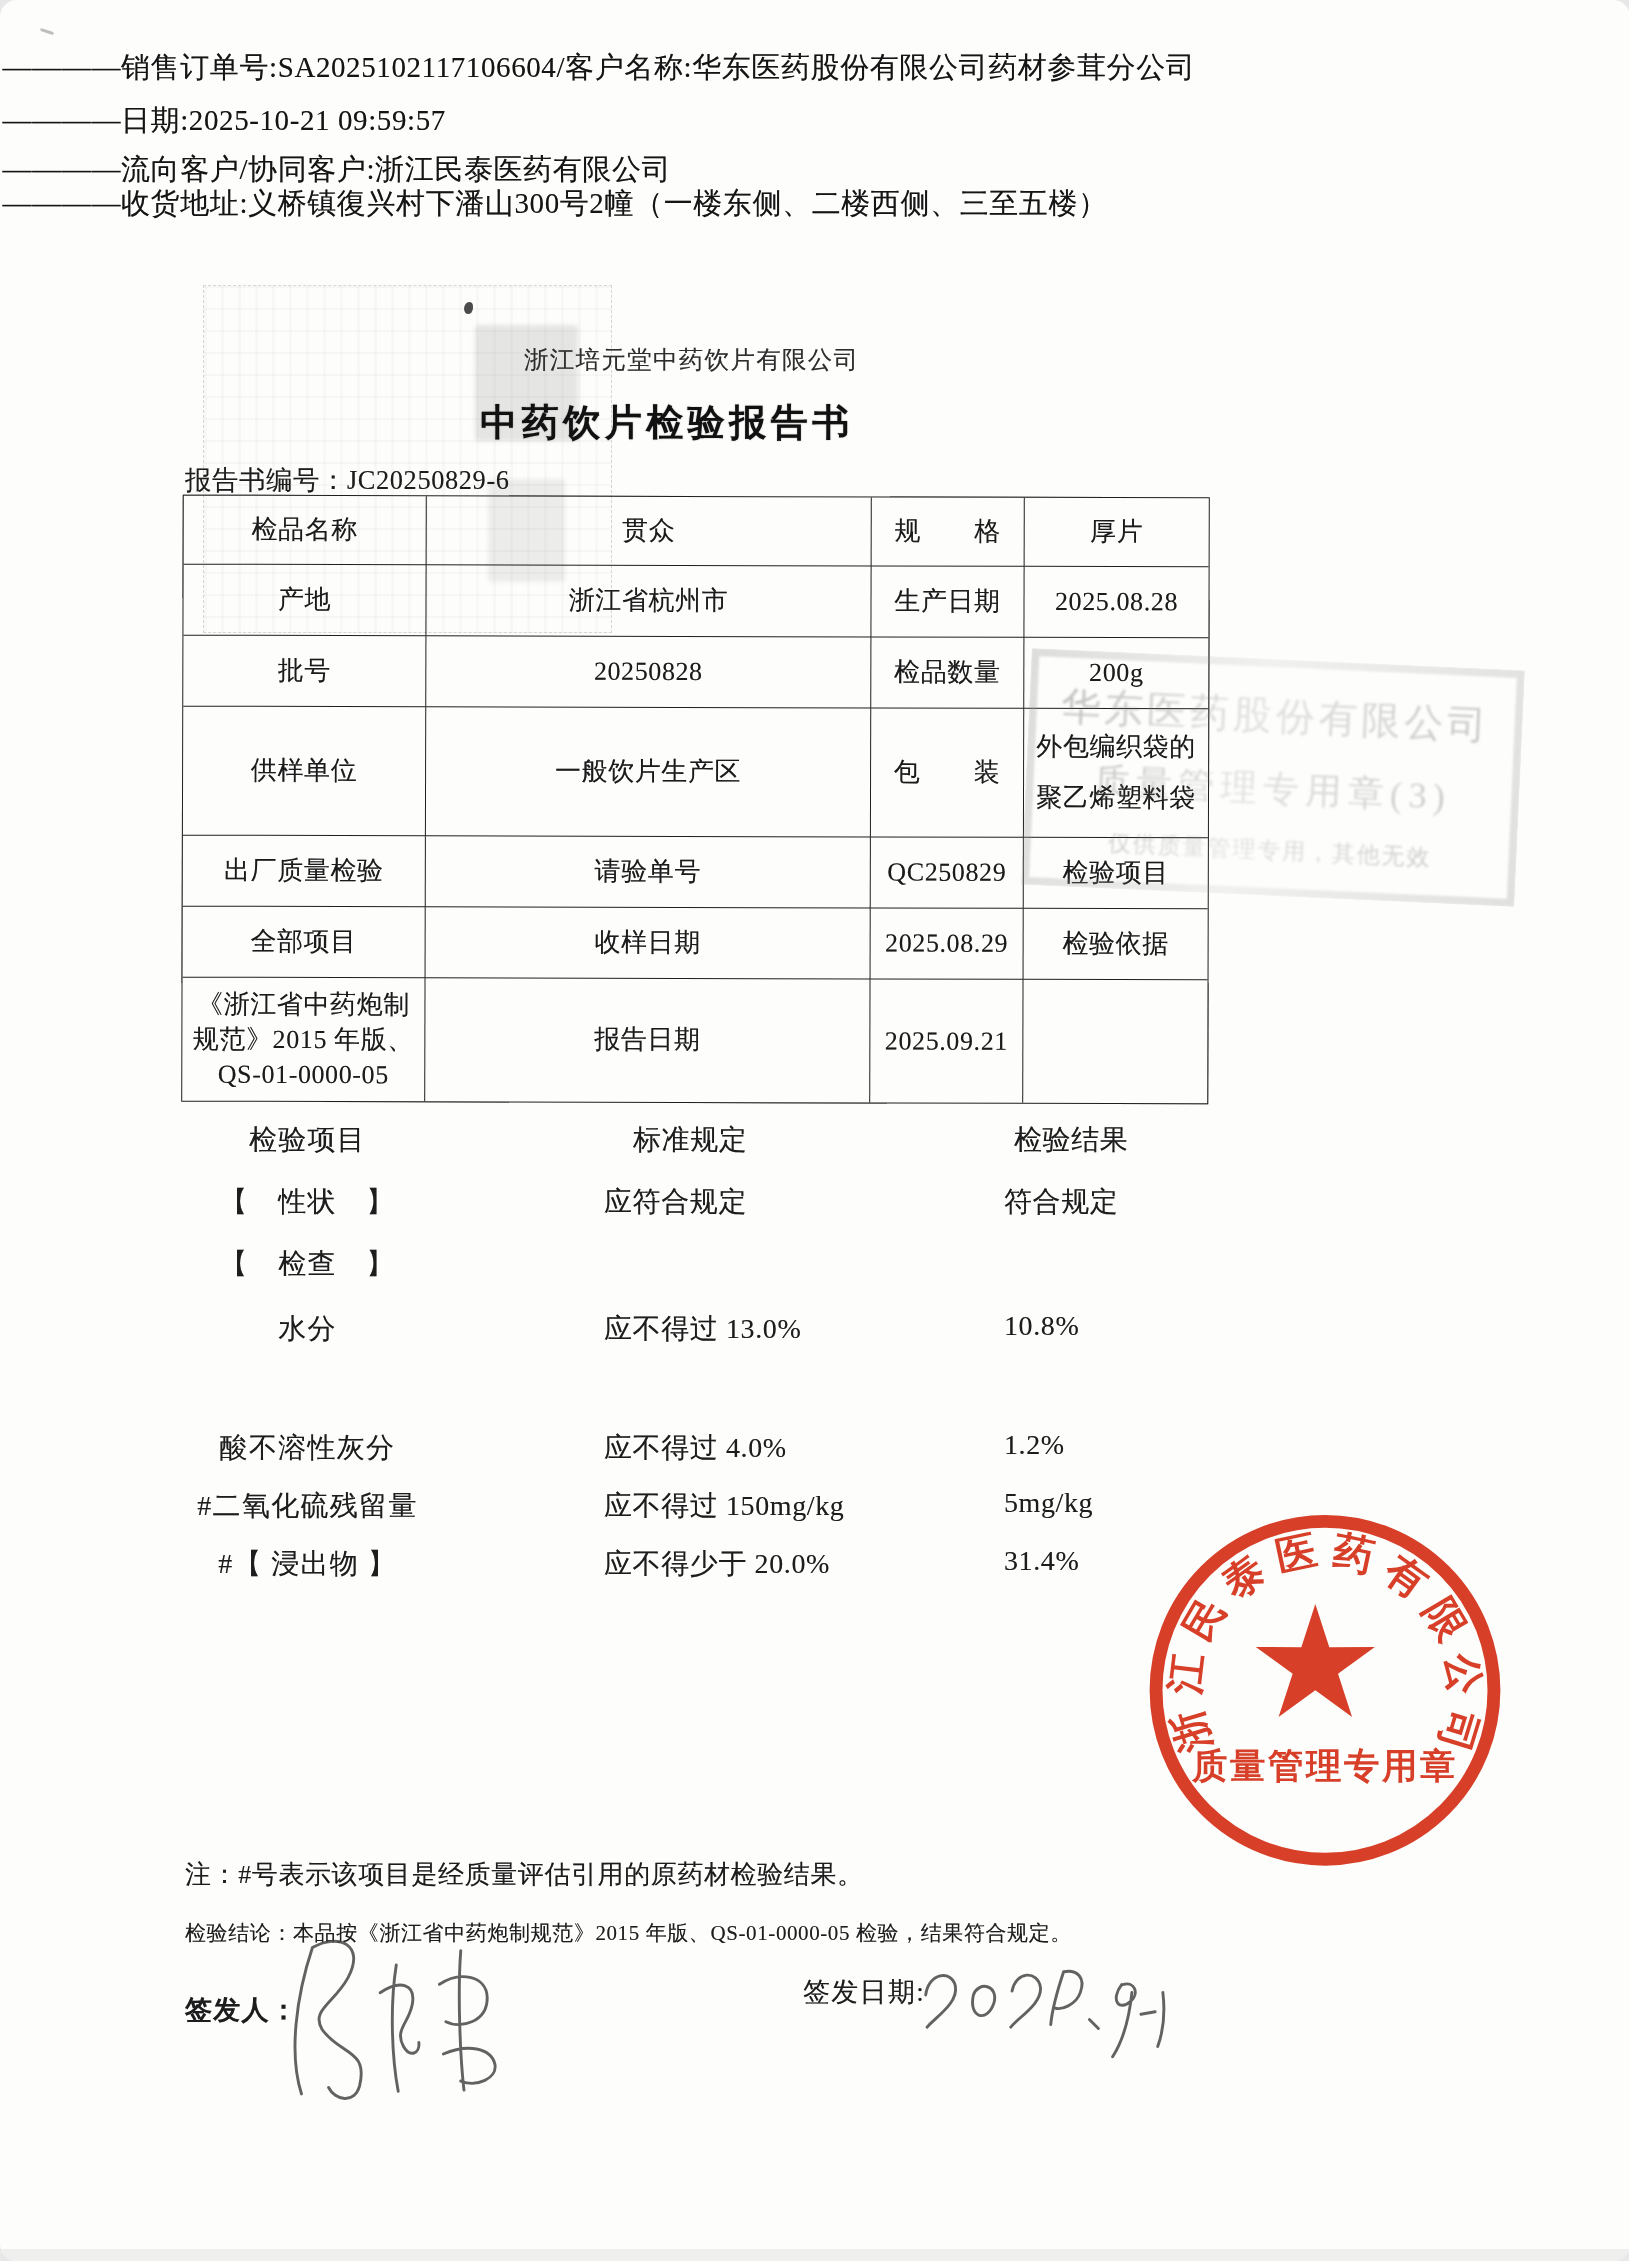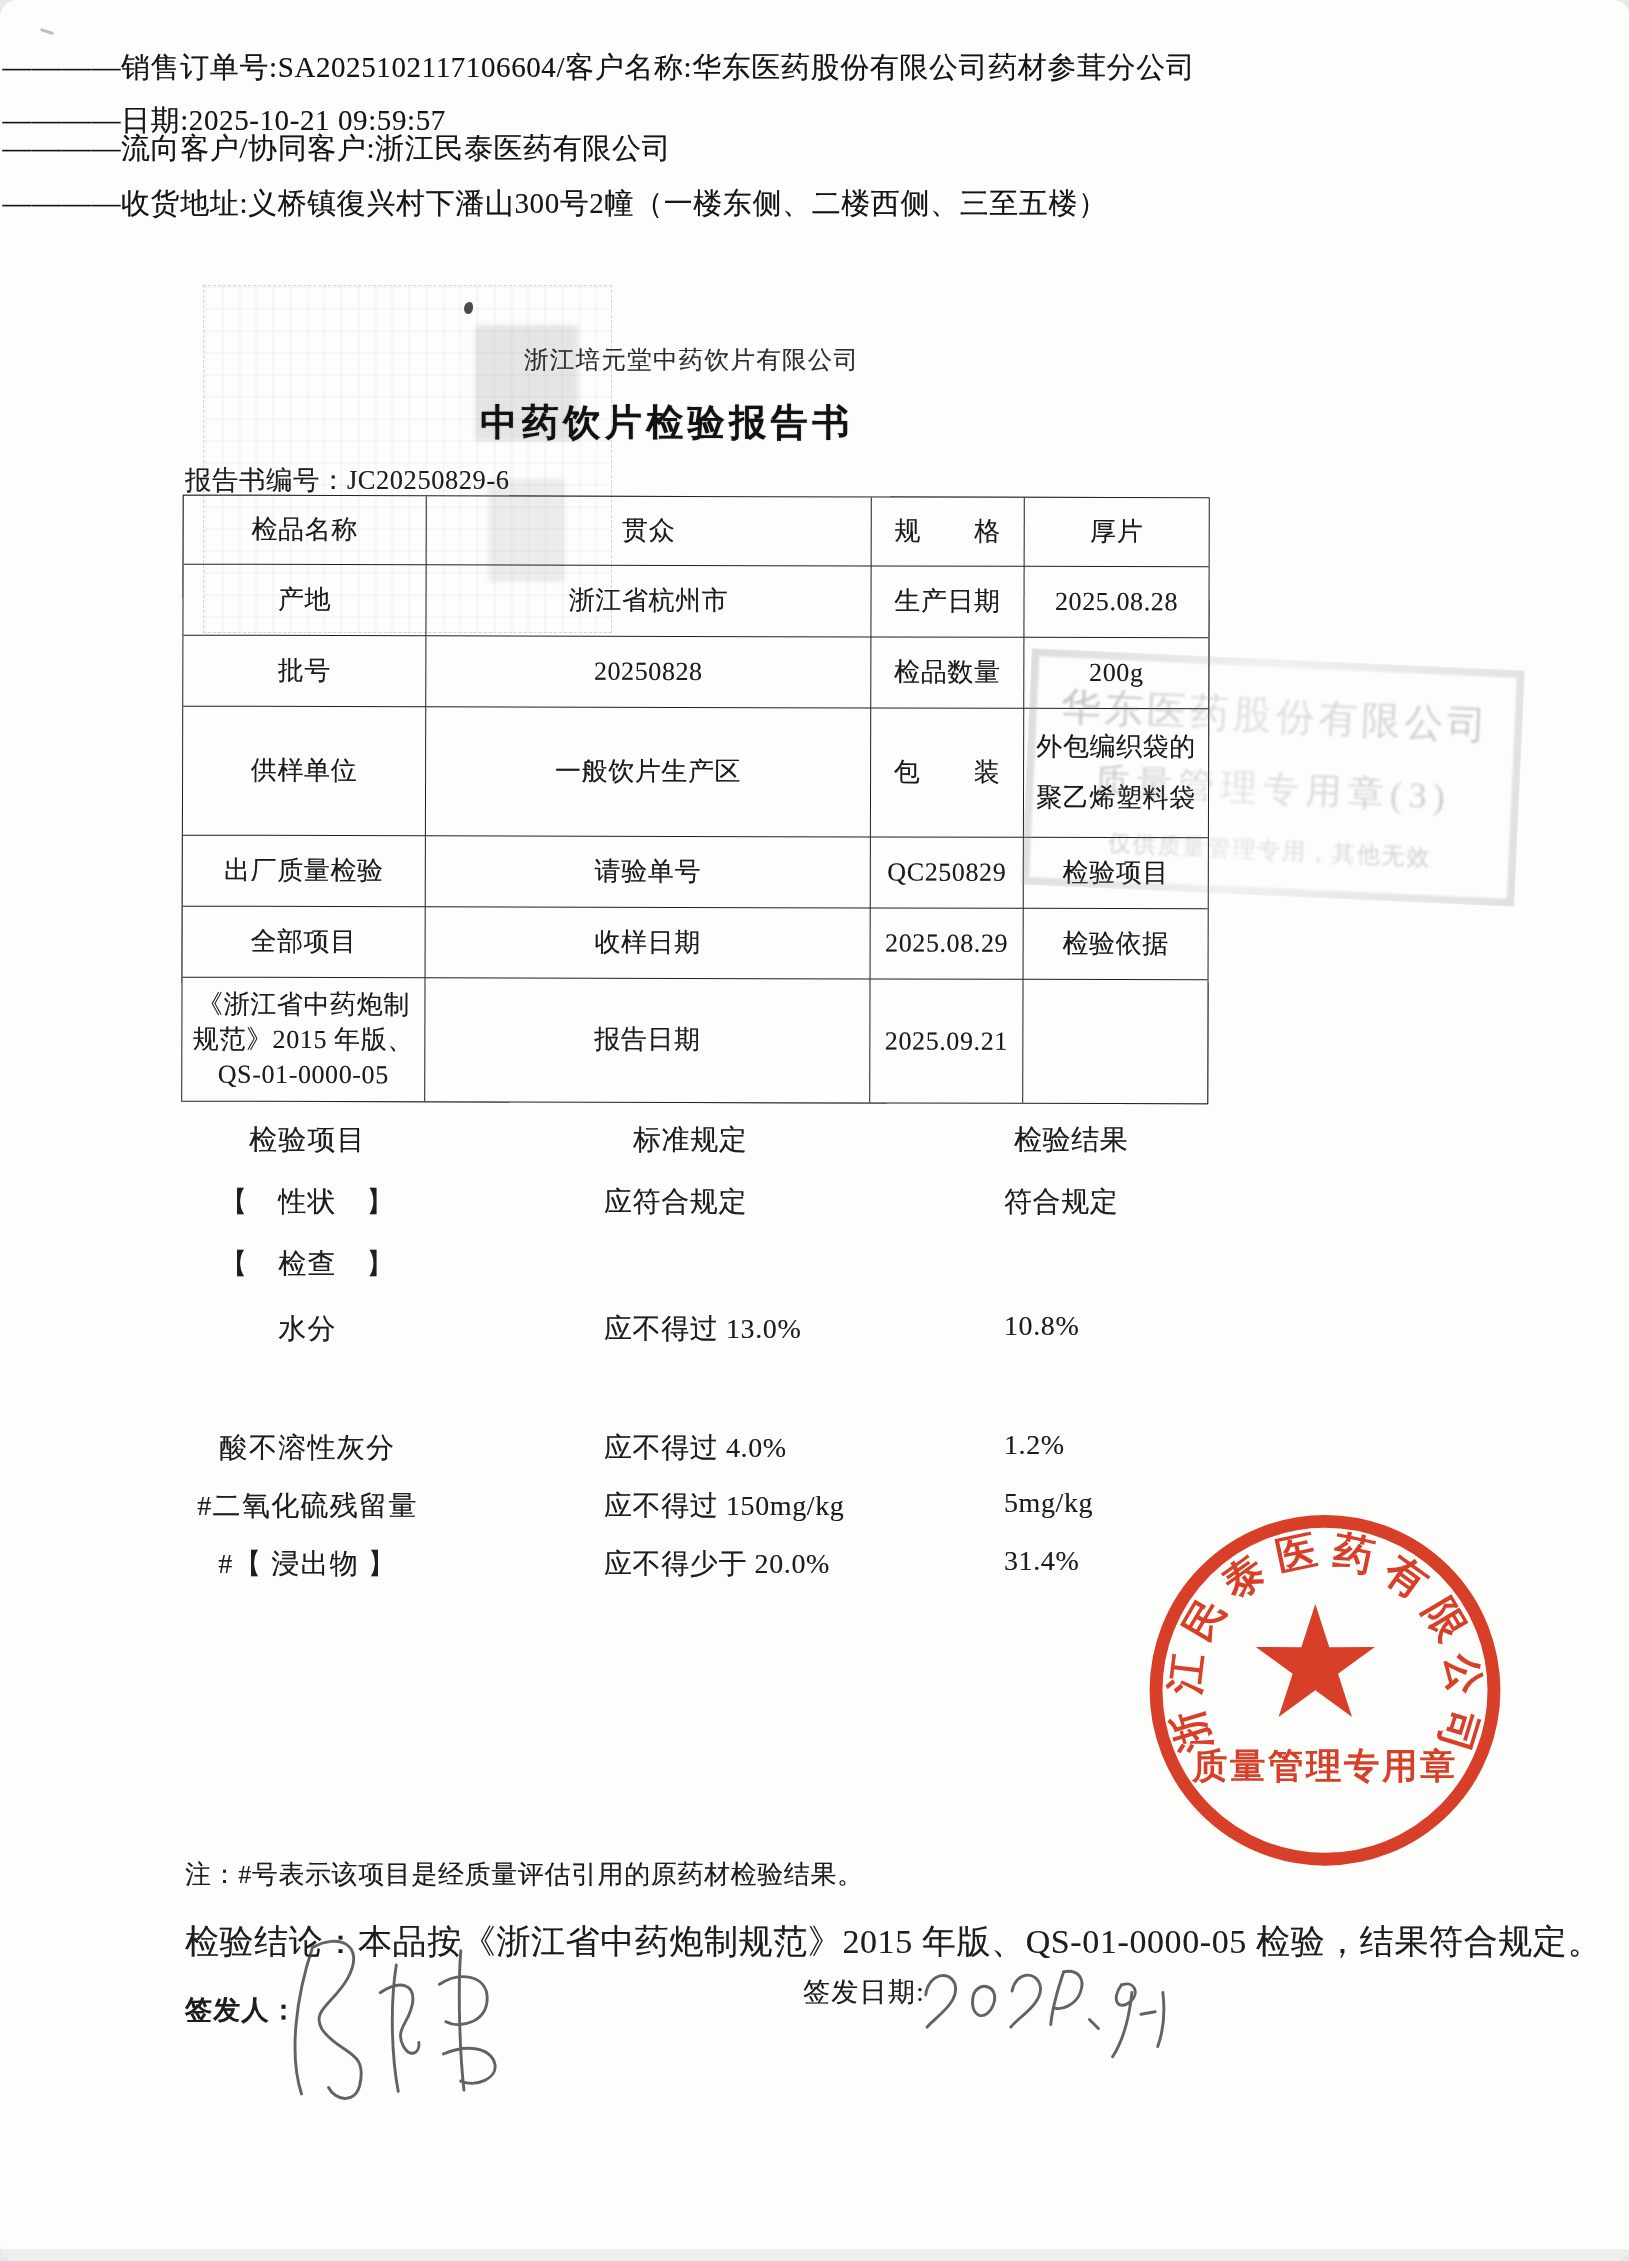--- a/index.html
+++ b/index.html
@@ -93,37 +93,37 @@
   .gray-l2 { font-size:36px; letter-spacing:6.4px; white-space:nowrap; }
   .gray-l3 { font-size:23px; letter-spacing:1.9px; white-space:nowrap; }
   
   .red-seal { position:absolute; left:1138px; top:1502px; width:374px; height:374px; z-index:2; opacity:.94; pointer-events:none; }
   .seal-ring { fill:none; stroke:var(--seal-red,#d5341c); stroke-width:20px; }
   .seal-star { fill:var(--seal-red,#d5341c); }
   .seal-arc-char { font-size:63px; font-weight:bold; fill:var(--seal-red,#d5341c); text-anchor:middle; dominant-baseline:central; font-family:"Liberation Serif","DejaVu Serif",serif; }
   .seal-bottom { font-size:55px; font-weight:bold; fill:var(--seal-red,#d5341c); text-anchor:middle; letter-spacing:4px; font-family:"Liberation Serif","DejaVu Serif",serif; }
   
   .note       { position:absolute; left:185px; top:1857px; font-size:26px; letter-spacing:0.6px; text-shadow:0 0 0.6px rgba(0,0,0,.38); white-space:nowrap; }
-  .conclusion { position:absolute; left:185px; top:1919px; font-size:34px; letter-spacing:0.6px; text-shadow:0 0 0.6px rgba(0,0,0,.38); white-space:nowrap; }
+  .conclusion { position:absolute; left:185px; top:1919px; font-size:21px; letter-spacing:0.6px; text-shadow:0 0 0.6px rgba(0,0,0,.38); white-space:nowrap; }
   .sig-label  { position:absolute; left:185px;  top:1992px; font-size:27px; letter-spacing:1.3px; text-shadow:0 0 0.6px rgba(0,0,0,.38);font-weight:bold; }
   .date-label { position:absolute; left:803px; top:1974px; font-size:27px; letter-spacing:1.3px; text-shadow:0 0 0.6px rgba(0,0,0,.38); }
   .scribble { position:absolute; pointer-events:none; }
   .scribble path { fill:none; stroke:#474747; stroke-width:4.5px; stroke-linecap:round; opacity:.85; }
 </style>
 </head>
 <body>
 
 <div class="page">
 
   <div class="corner-mark"></div>
   <div class="bottom-band"></div>
 
   <div class="hline" style="top:48px">————销售订单号:SA2025102117106604/客户名称:华东医药股份有限公司药材参茸分公司</div>
   <div class="hline" style="top:101px">————日期:2025-10-21 09:59:57</div>
-  <div class="hline" style="top:129px">————流向客户/协同客户:浙江民泰医药有限公司</div>
+  <div class="hline" style="top:150px">————流向客户/协同客户:浙江民泰医药有限公司</div>
   <div class="hline" style="top:184px">————收货地址:义桥镇復兴村下潘山300号2幢（一楼东侧、二楼西侧、三至五楼）</div>
 
   <div class="ghost-stamp">
     <div class="ghost-blob" style="left:271px;top:39px;width:103px;height:116px"></div>
     <div class="ghost-blob" style="left:284px;top:193px;width:77px;height:103px;opacity:.7"></div>
   </div>
   <div class="speck"></div>
 
   <div class="company">浙江培元堂中药饮片有限公司</div>
   <div class="doc-title">中药饮片检验报告书</div>

